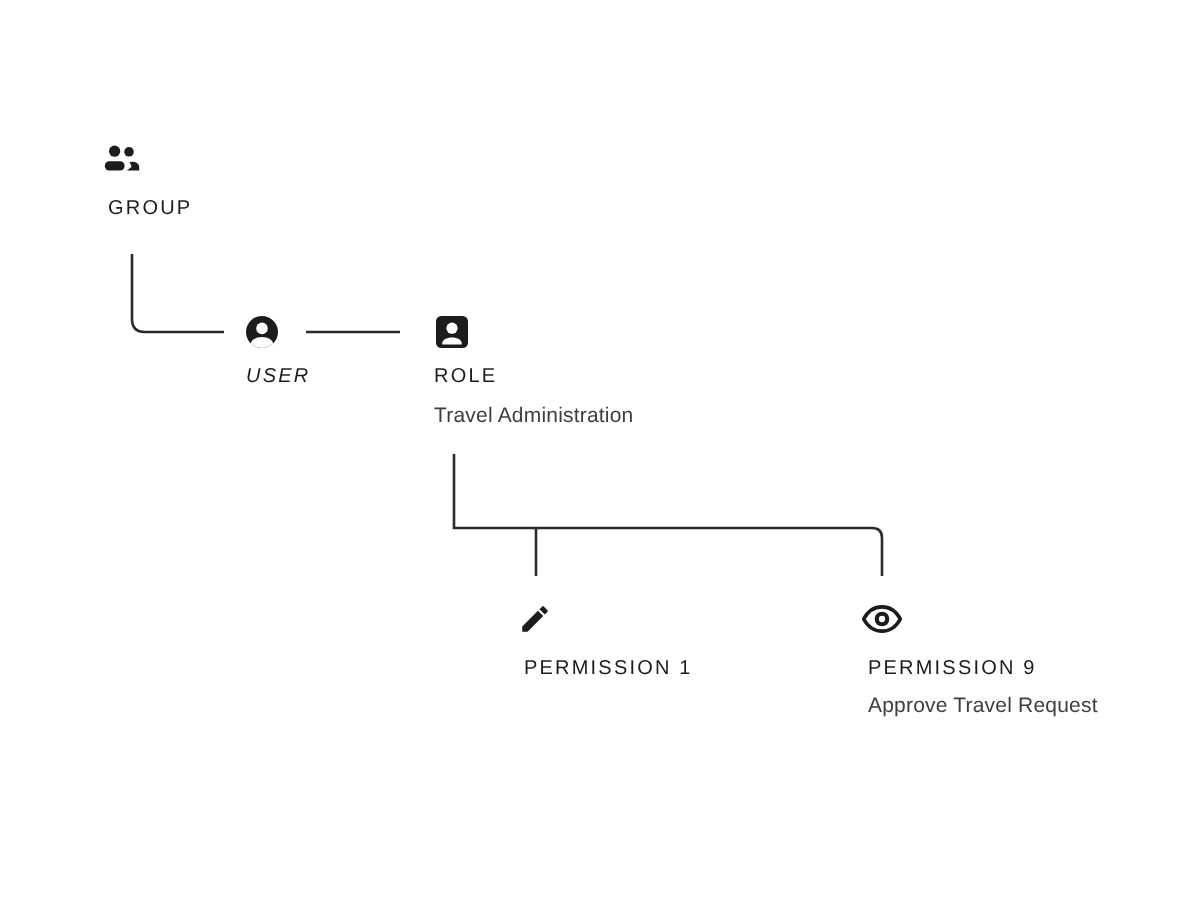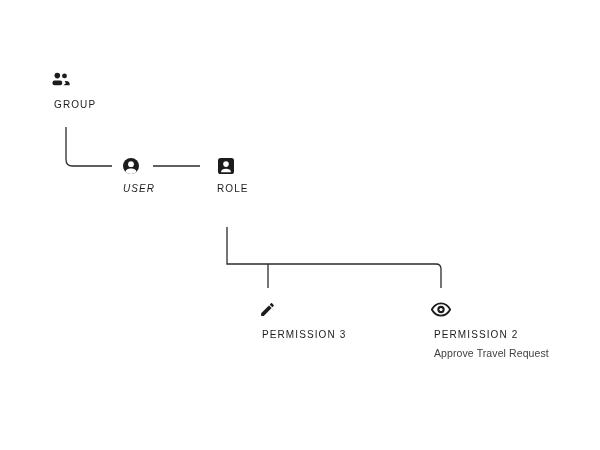--- a/index.html
+++ b/index.html
@@ -76,31 +76,32 @@
   <div class="node-label" style="left:123px;top:184px;font-style:italic;">USER</div>
 
   <span class="icon" style="left:218px;top:158px;">
     <svg width="16" height="16" viewBox="0 0 16 16">
       <rect class="ink" x="0" y="0" width="16" height="16" rx="2.6"></rect>
       <circle class="paper" cx="8" cy="6.1" r="2.8"></circle>
       <path class="paper" d="M3.1 14.2 V13.7 C3.1 11.8 5.3 10.7 8 10.7 C10.7 10.7 12.9 11.8 12.9 13.7 V14.2 Z"></path>
     </svg>
   </span>
   <div class="node-label" style="left:217px;top:184px;">ROLE</div>
+  <div class="node-sublabel" style="left:217px;top:202px;">Travel Administration</div>
 
   <span class="icon" style="left:259px;top:301px;">
     <svg width="17" height="17" viewBox="0 0 24 24">
       <path class="ink" d="M3 17.25V21h3.75L17.81 9.94l-3.75-3.75L3 17.25zM20.71 7.04c.39-.39.39-1.02 0-1.41l-2.34-2.34c-.39-.39-1.02-.39-1.41 0l-1.83 1.83 3.75 3.75 1.83-1.83z"></path>
     </svg>
   </span>
-  <div class="node-label" style="left:262px;top:330px;">PERMISSION 3</div>
+  <div class="node-label" style="left:262px;top:330px;">PERMISSION 1</div>
 
   <span class="icon" style="left:431px;top:302px;">
     <svg width="20" height="15" viewBox="0 0 24 18">
       <path class="stroke-ink" stroke-width="2.2" d="M1 9 C4 3.4 8 1.7 12 1.7 C16 1.7 20 3.4 23 9 C20 14.6 16 16.3 12 16.3 C8 16.3 4 14.6 1 9 Z"></path>
       <circle class="ink" cx="12" cy="9" r="4.4"></circle>
       <circle class="paper" cx="12" cy="9" r="1.9"></circle>
     </svg>
   </span>
-  <div class="node-label" style="left:434px;top:330px;">PERMISSION 2</div>
+  <div class="node-label" style="left:434px;top:330px;">PERMISSION 9</div>
   <div class="node-sublabel" style="left:434px;top:347px;">Approve Travel Request</div>
 
 </div>
 
 </body></html>

